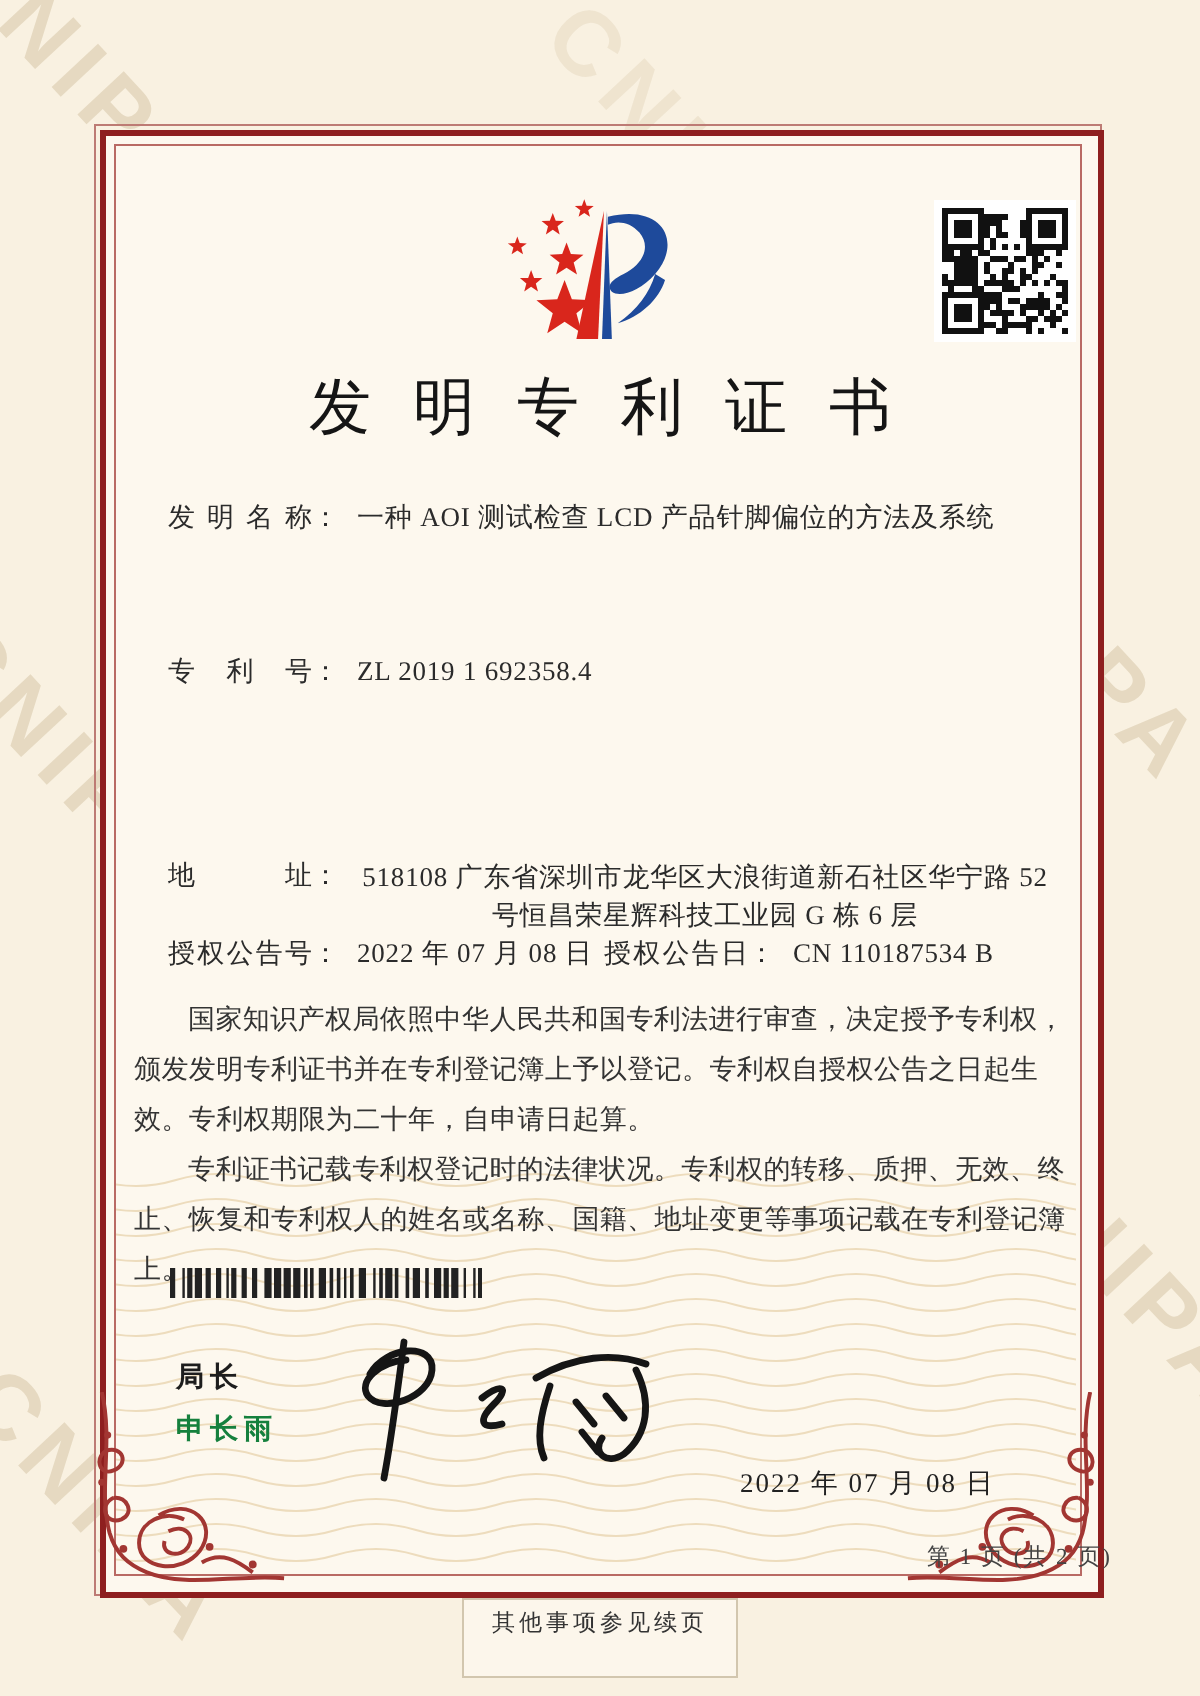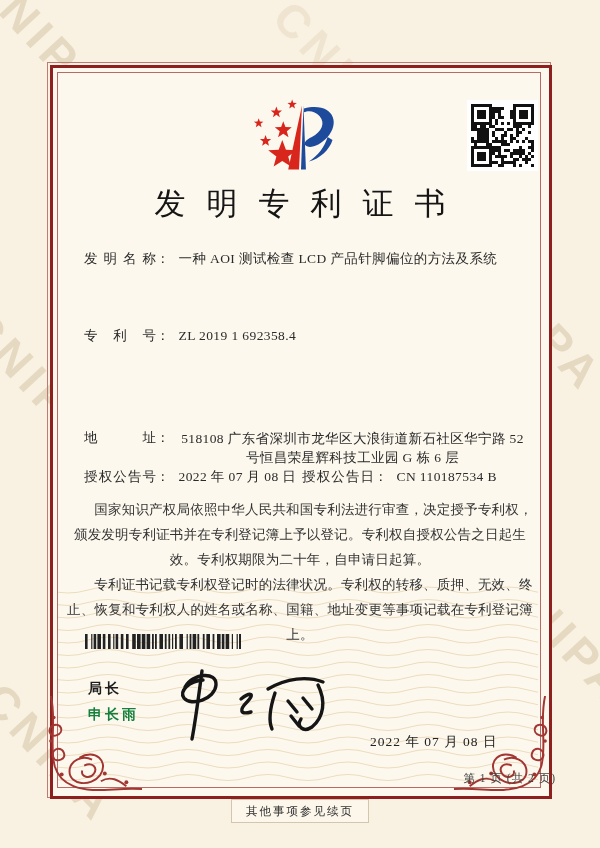--- a/index.html
+++ b/index.html
@@ -28,35 +28,35 @@
          letter-spacing:21px;text-indent:21px;font-weight:500;color:#151515;}
 
   .frow{position:absolute;left:84px;font-size:13.5px;color:#2b2b2b;white-space:nowrap;}
   .flabel{display:inline-block;width:72px;text-align:justify;text-align-last:justify;vertical-align:top;}
   .colon{margin-right:9px;}
   .fvalue{letter-spacing:0.4px;text-align:center;}
   .fvalue-wrap{display:inline-block;width:348px;white-space:normal;line-height:19px;vertical-align:top;}
   .pair2{position:absolute;left:218px;top:0;white-space:nowrap;}
 
   .legal{position:absolute;left:67px;top:497px;width:466px;}
-  .legal p{margin:0;text-indent:2em;font-size:13.5px;line-height:25px;color:#333333;letter-spacing:0.2px;text-align:center;}
+  .legal p{margin:0;text-indent:2em;font-size:13.5px;line-height:25px;color:#333333;letter-spacing:0.2px;}
 
   .barcode{position:absolute;left:85px;top:634px;width:156px;height:15px;}
 
   .sign-role{position:absolute;left:88px;top:680px;font-family:"Liberation Sans",sans-serif;
              font-weight:600;font-size:14px;letter-spacing:3px;color:#1d1d1d;}
   .sign-name{position:absolute;left:88px;top:706px;font-family:"Liberation Sans",sans-serif;
              font-weight:600;font-size:14px;letter-spacing:3px;color:#15803d;}
   .sig{position:absolute;left:155px;top:663px;width:195px;height:82px;}
   .sign-date{position:absolute;left:370px;top:733px;font-size:13.5px;letter-spacing:1px;color:#222222;}
 
   .page-info{position:absolute;left:0;top:771px;width:556px;text-align:right;font-size:11.5px;
              letter-spacing:1px;color:#444444;}
   .cont-note{position:absolute;left:50%;top:799px;transform:translateX(-50%);
-             border:1px solid rgba(160,140,100,0.45);padding:4px 14px 3px 14px;
+             border:1px solid rgba(160,140,100,0.45);padding:4px 14px 19px 14px;
              font-size:11.5px;letter-spacing:2px;color:#333333;background:rgba(255,252,245,0.5);}
 
   .orn{position:absolute;z-index:4;width:98px;height:98px;}
   .orn-l{left:46px;top:696px;}
   .orn-r{left:452px;top:696px;transform:scaleX(-1);}
 </style>
 </head>
 <body>
 
 <div class="page">

